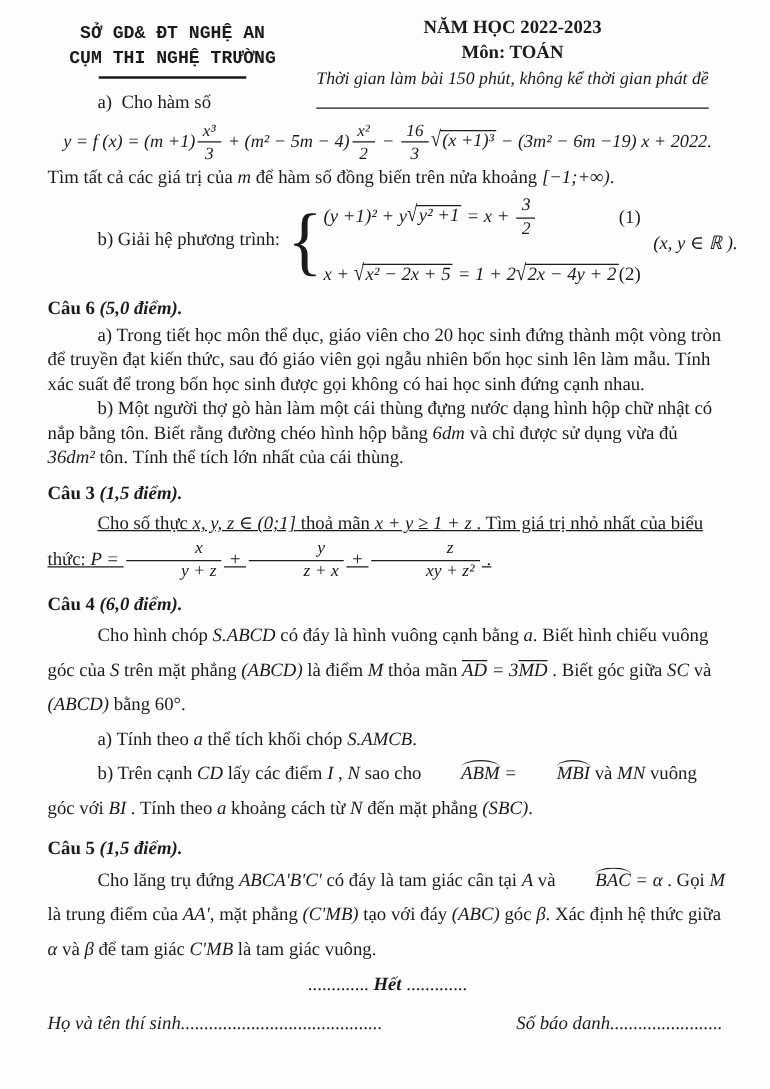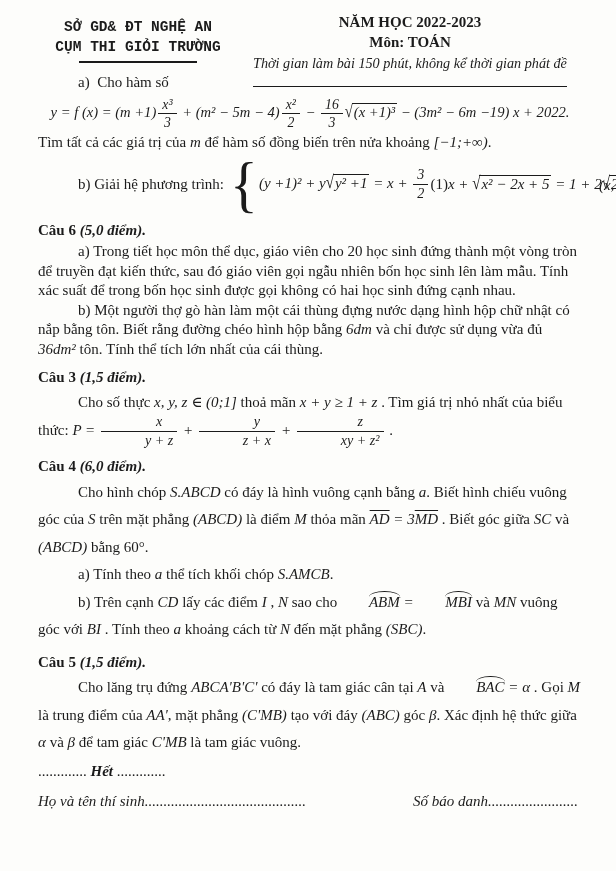--- a/index.html
+++ b/index.html
@@ -22,21 +22,21 @@
   .ht2 { font-weight:700; font-size:15px; }
   .ht-time-wrap { margin-top:1px; }
   .ht-time { font-style:italic; font-size:14.2px; border-bottom:1.6px solid #1a1a1a; padding-bottom:15px; white-space:nowrap; }
 
   
   p { margin:0; font-size:15px; line-height:19.5px; }
   .q-title { margin:9px 0 2px; }
   .ind { text-indent:40px; }
   .tight { line-height:19.5px; }
   .spread { line-height:27.5px; }
-  .q3p { line-height:24px; margin-top:2px; }
+  .q3p { line-height:24px; margin-top:2px;text-decoration:underline; }
   .it { font-style:italic; }
   .bd { font-weight:700; }
   .ovl { text-decoration:overline; }
   .hat { position:relative;margin-left:28px; }
   .hat::before {
     content:""; position:absolute; left:0; right:0; top:-3px; height:5px;
     border-top:1.4px solid currentColor;
     border-radius:50% 50% 0 0 / 100% 100% 0 0;
   }
 
@@ -46,38 +46,38 @@
   .frac .fn { display:block; border-bottom:1.1px solid currentColor; padding:0 4px 1px; }
   .frac .fd { display:block; padding:1px 4px 0; }
   .sqrt { white-space:nowrap; }
   .rad { display:inline-block; transform:scaleY(1.22); transform-origin:center 75%; margin-right:-1px; }
   .vinc { border-top:1.3px solid currentColor; padding:0 2px; }
 
   
   .sys { display:flex; align-items:center; margin-top:4px; }
   .sys-label { margin-left:40px; white-space:nowrap; }
   .brace { font-size:58px; font-weight:400; line-height:0.95; margin:0 1px 0 6px; display:inline-block; transform:scaleY(1.05); }
-  .sys-eqs { width:330px; display:flex; flex-direction:row; row-gap:21px; }
+  .sys-eqs { width:330px; display:flex; flex-direction:column; row-gap:21px;justify-content:flex-end; }
   .sys-eq { display:flex; align-items:center; white-space:nowrap; }
   .eq-num { margin-left:auto; }
   .sys-domain { margin-left:10px; white-space:nowrap; }
 
   
-  .het { margin-top:5px; }
+  .het { text-align:center; margin-top:5px; }
   .foot { display:flex; justify-content:space-between; font-style:italic; margin-top:12px; padding-right:4px; }
 </style>
 </head>
 <body>
 
 <div class="page">
 
   <header class="hdr">
     <div class="hdr-left">
       <div>SỞ GD&amp; ĐT NGHỆ AN</div>
-      <div>CỤM THI GIỎI TRƯỜNG</div>
+      <div>CỤM THI NGHỆ TRƯỜNG</div>
       <div class="issuer-rule"></div>
     </div>
     <div class="hdr-right">
       <div class="ht2">NĂM HỌC 2022-2023</div>
       <div class="ht2">Môn: TOÁN</div>
       <div class="ht-time-wrap">
         <span class="ht-time">Thời gian làm bài 150 phút, không kể thời gian phát đề</span>
       </div>
     </div>
   </header>

